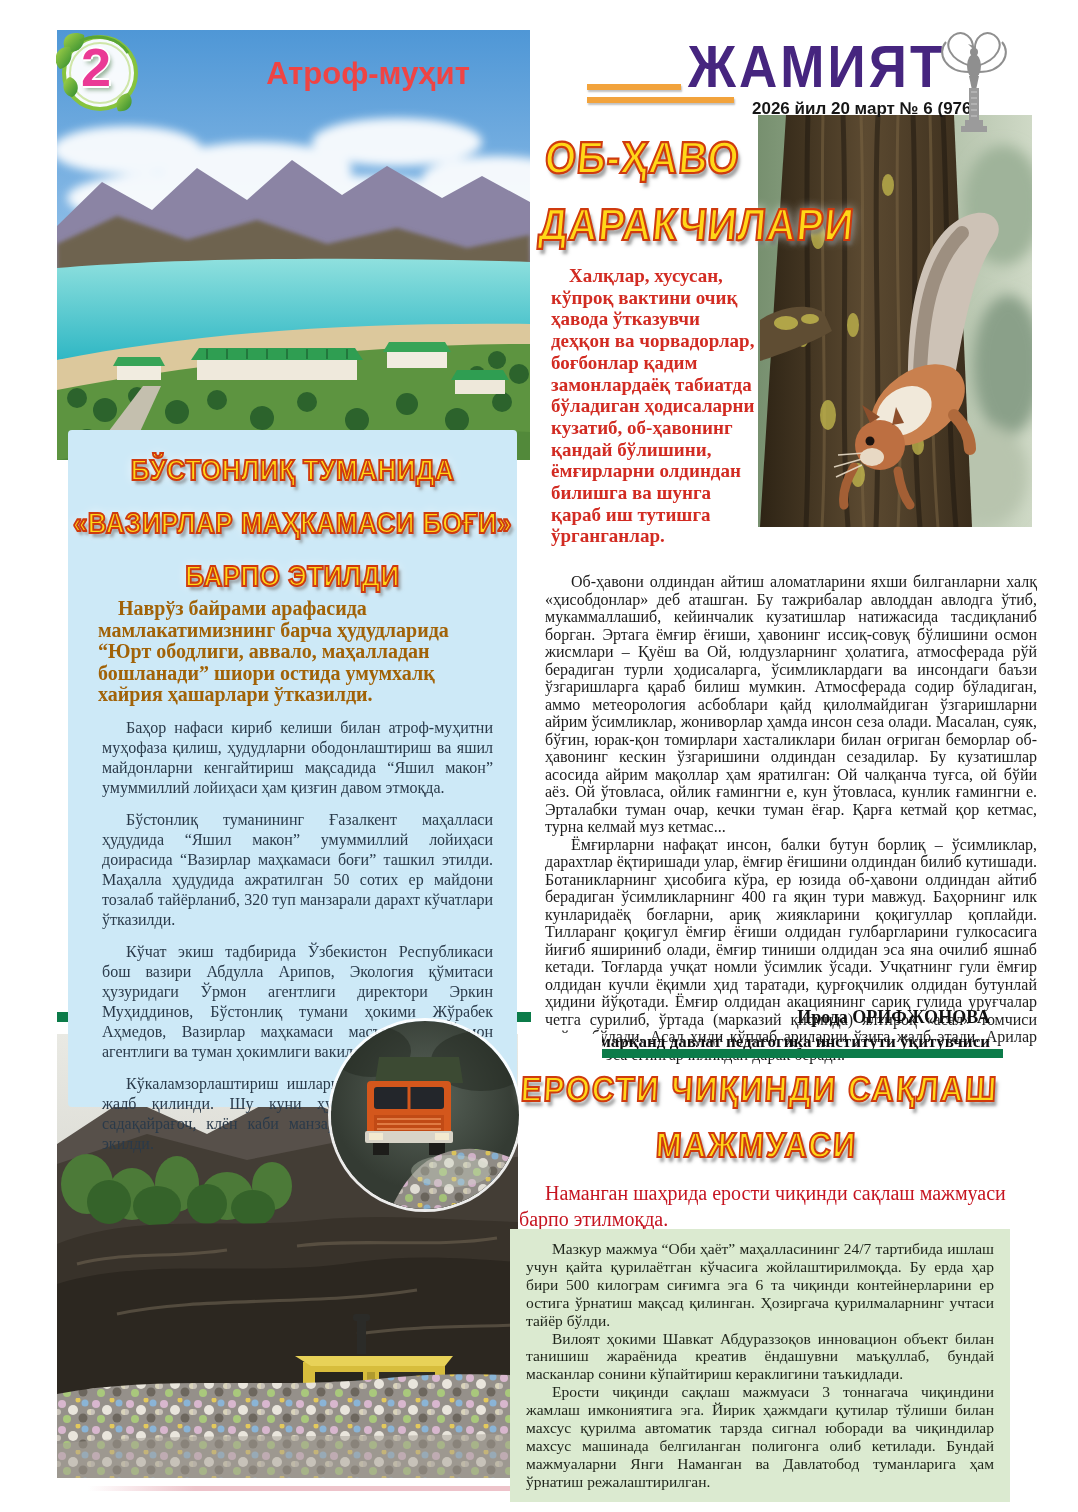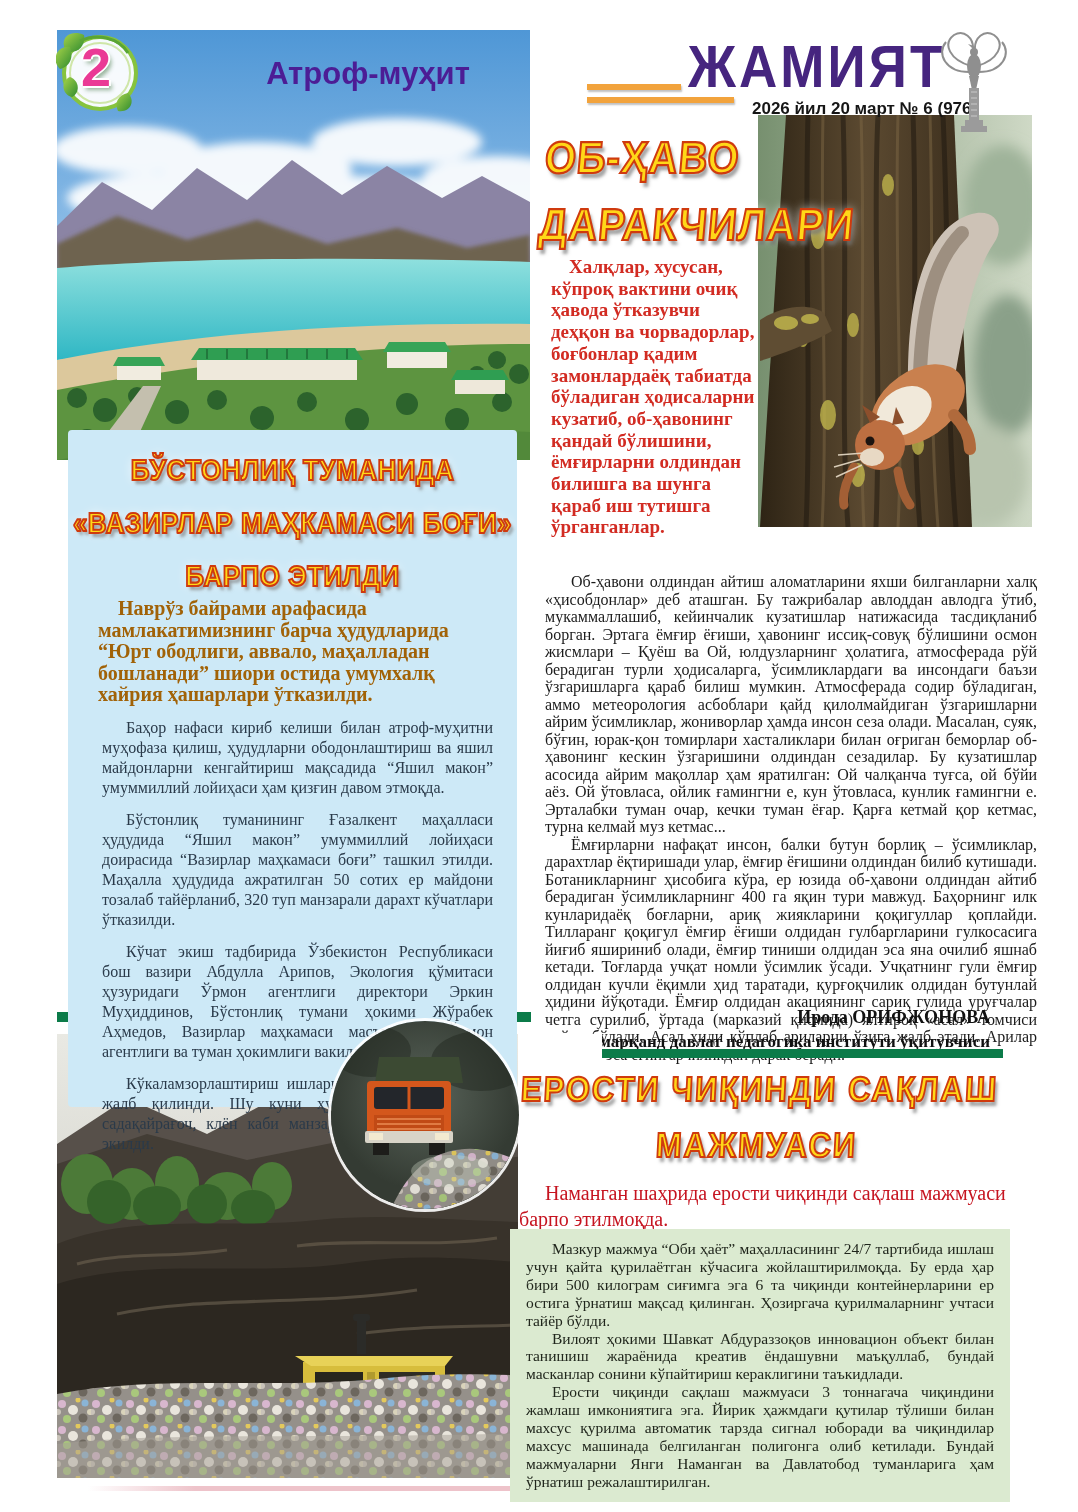--- a/index.html
+++ b/index.html
@@ -15,21 +15,21 @@
   .truck-circle{left:331px;top:1021px;width:188px;height:188px;border-radius:50%;overflow:hidden;
                 z-index:3;box-shadow:0 0 0 3px rgba(255,255,255,.9);}
   svg{display:block;}
 
   
   .badge{left:56px;top:31px;width:84px;height:84px;z-index:4;}
   .badge .num{position:absolute;left:25px;top:5px;font-family:"Liberation Sans",sans-serif;
       font-weight:700;font-size:54px;color:#ea3a95;
       text-shadow:2px 0 #fff,-2px 0 #fff,0 2px #fff,0 -2px #fff,3px 4px 4px rgba(30,90,30,.45);}
   .section-label{left:248px;top:56px;width:240px;text-align:center;z-index:4;
-      font-family:"Liberation Sans",sans-serif;font-weight:700;font-size:31px;color:#4c1d95;}
+      font-family:"Liberation Sans",sans-serif;font-weight:700;font-size:31px;color:#ef4444;}
 
   
   .orange-line{background:#f2a33c;height:6px;z-index:2;box-shadow:1px 2px 2px rgba(0,0,0,.25);}
   .ol1{left:587px;top:84px;width:94px;}
   .ol2{left:587px;top:97px;width:147px;}
   .masthead{left:688px;top:32px;font-family:"Liberation Sans",sans-serif;font-weight:700;
       font-size:52px;color:#46257f;letter-spacing:3px;transform:scale(1.02,1.14);
       transform-origin:0 0;z-index:2;white-space:nowrap;}
   .issue{left:752px;top:99px;font-family:"Liberation Sans",sans-serif;font-weight:700;
       font-size:17px;color:#161616;z-index:2;white-space:nowrap;}
@@ -52,21 +52,21 @@
   .blue-box{left:68px;top:430px;width:449px;height:677px;background:#cde9f7;
       border-radius:4px;z-index:3;box-sizing:border-box;}
   .l-lead{margin:17px 26px 0 30px;font-weight:700;font-size:20px;line-height:21.5px;
       color:#a16207;text-indent:20px;}
   .l-body{margin:10px 12px 0 22px;font-size:16px;line-height:20px;color:#2a3a4a;
       text-align:justify;}
   .l-body p{margin:12px;text-indent:24px;}
   .gb-left{left:57px;top:1012px;width:474px;height:10px;background:#0b7b49;z-index:2;}
 
   
-  .w-intro{left:551px;top:256px;width:212px;font-weight:700;font-size:19px;
+  .w-intro{left:551px;top:265px;width:212px;font-weight:700;font-size:19px;
       line-height:21.7px;color:#d22b22;text-indent:18px;z-index:2;}
   .w-body{left:545px;top:573px;width:492px;font-size:16px;line-height:17.5px;
       color:#1b1b1b;text-align:justify;z-index:2;}
   .w-body p{margin:0;text-indent:26px;}
   .byline{left:545px;top:1007px;width:445px;text-align:right;font-weight:700;color:#111;z-index:2;}
   .author{font-size:18px;}
   .author-title{font-size:17px;margin-top:4px;}
   .gb-right{left:519px;top:1049px;width:484px;height:9px;background:#0b7b49;z-index:2;}
 
   

